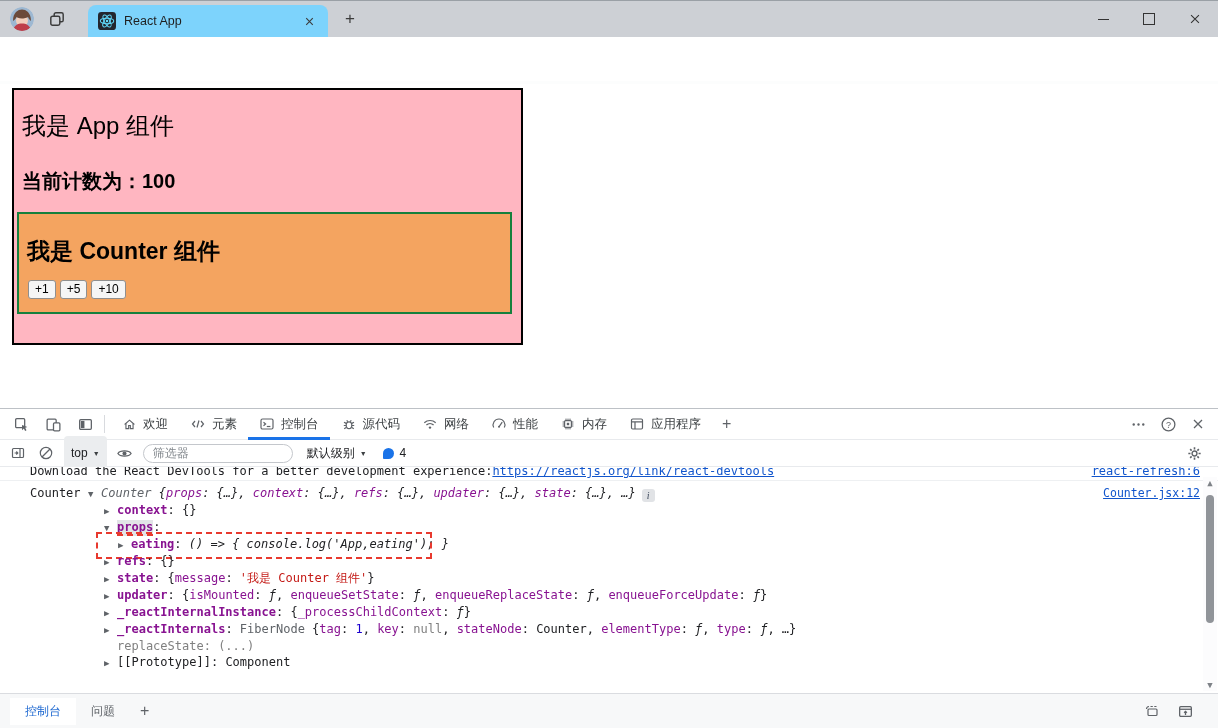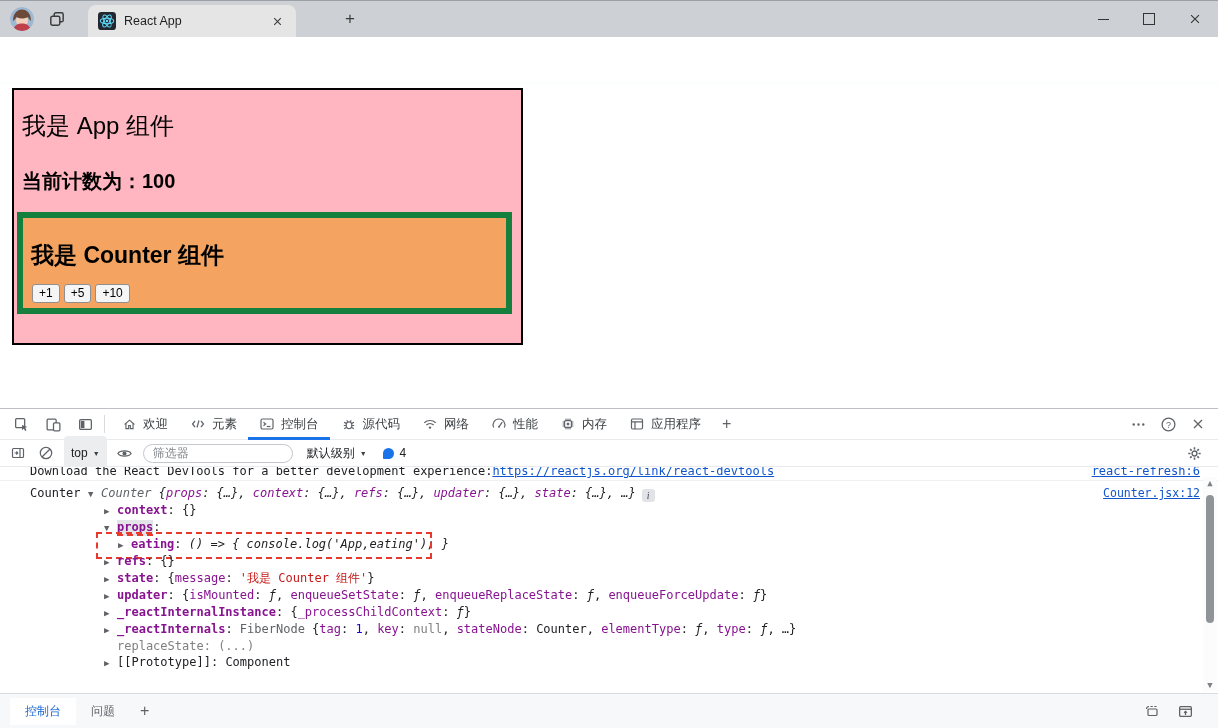--- a/index.html
+++ b/index.html
@@ -6,21 +6,21 @@
   body{width:1218px;height:728px;position:relative;overflow:hidden;background:#fff;
        font-family:"Liberation Sans","DejaVu Sans",sans-serif;-webkit-font-smoothing:antialiased;}
   .icon{display:inline-flex;align-items:center;justify-content:center;}
   .icon svg{display:block;}
 
   
   .titlebar{position:absolute;top:0;left:0;right:0;height:36px;background:#cdd0d5;
             border-top:1px solid #9aa0a6;display:flex;align-items:center;}
   .avatar{position:absolute;left:10px;top:6px;width:24px;height:24px;border-radius:50%;overflow:hidden;}
   .workspaces{position:absolute;left:48px;top:9px;width:18px;height:18px;}
-  .btab{position:absolute;left:88px;top:4px;width:208px;height:32px;background:#e5e5e5;
+  .btab{position:absolute;left:88px;top:4px;width:240px;height:32px;background:#7dd3fc;
         border-radius:8px 8px 0 0;display:flex;align-items:center;padding:0 10px;box-sizing:border-box;}
   .btab .fav{width:18px;height:18px;margin-right:8px;}
   .btab .ttl{flex:1;font-size:12.5px;color:#1f1f1f;white-space:nowrap;overflow:hidden;}
   .btab .tclose{width:18px;height:18px;}
   .newtab{position:absolute;left:340px;top:8px;width:20px;height:20px;font-size:17px;color:#3c3c3c;
           display:flex;align-items:center;justify-content:center;}
   .winctl{margin-left:auto;display:flex;height:36px;}
   .winbtn{width:46px;height:36px;display:flex;align-items:center;justify-content:center;}
   .glyph-min{width:11px;height:0;border-top:1.4px solid #333;}
   .glyph-max{width:10px;height:10px;border:1.3px solid #333;}
@@ -40,21 +40,21 @@
   .readaloud{display:flex;align-items:flex-start;gap:1px;font-size:13px;color:#474747;}
   .actions{display:flex;align-items:center;gap:23px;margin-left:20px;}
   .copilot{width:21px;height:21px;border-radius:50%;
            background:conic-gradient(from 210deg,#2a62e8,#24a9e0,#8fd6f7,#b77df0,#2a62e8);}
 
   
   .viewport{position:absolute;top:84px;left:0;right:0;height:324px;background:#fff;overflow:hidden;}
   .app-card{position:absolute;left:12px;top:4px;width:507px;height:253px;border:2px solid #000;}
   .app-card h1{font-size:24px;font-weight:normal;color:#000;margin:20px 0 0 8px;}
   .app-card h2{font-size:20px;font-weight:bold;color:#000;margin:26px 0 0 8px;}
-  .counter-card{position:absolute;left:3px;top:122px;width:495px;height:102px;border:6px solid #15803d;box-sizing:border-box;}
+  .counter-card{position:absolute;left:3px;top:122px;width:495px;height:102px;border:2px solid #15803d;box-sizing:border-box;}
   .counter-card h1{font-size:23px;font-weight:bold;color:#000;margin:22px 0 0 8px;}
   .btnrow{display:flex;gap:4px;margin:13px 0 0 9px;}
   .btnrow button{font-family:inherit;font-size:12px;padding:1px 6px 2px;background:#f5f5f5;
                  border:1px solid #8f8f8f;border-radius:3px;color:#000;}
 
   
   .devtools{position:absolute;top:408px;left:0;right:0;bottom:0;background:#fff;border-top:1px solid #bdc1c6;box-sizing:border-box;}
   .dt-tabs{height:30px;display:flex;align-items:center;border-bottom:1px solid #e8eaed;padding-left:8px;}
   .dt-lefticons{display:flex;gap:6px;}
   .dt-lefticons .icon{width:26px;height:26px;}

